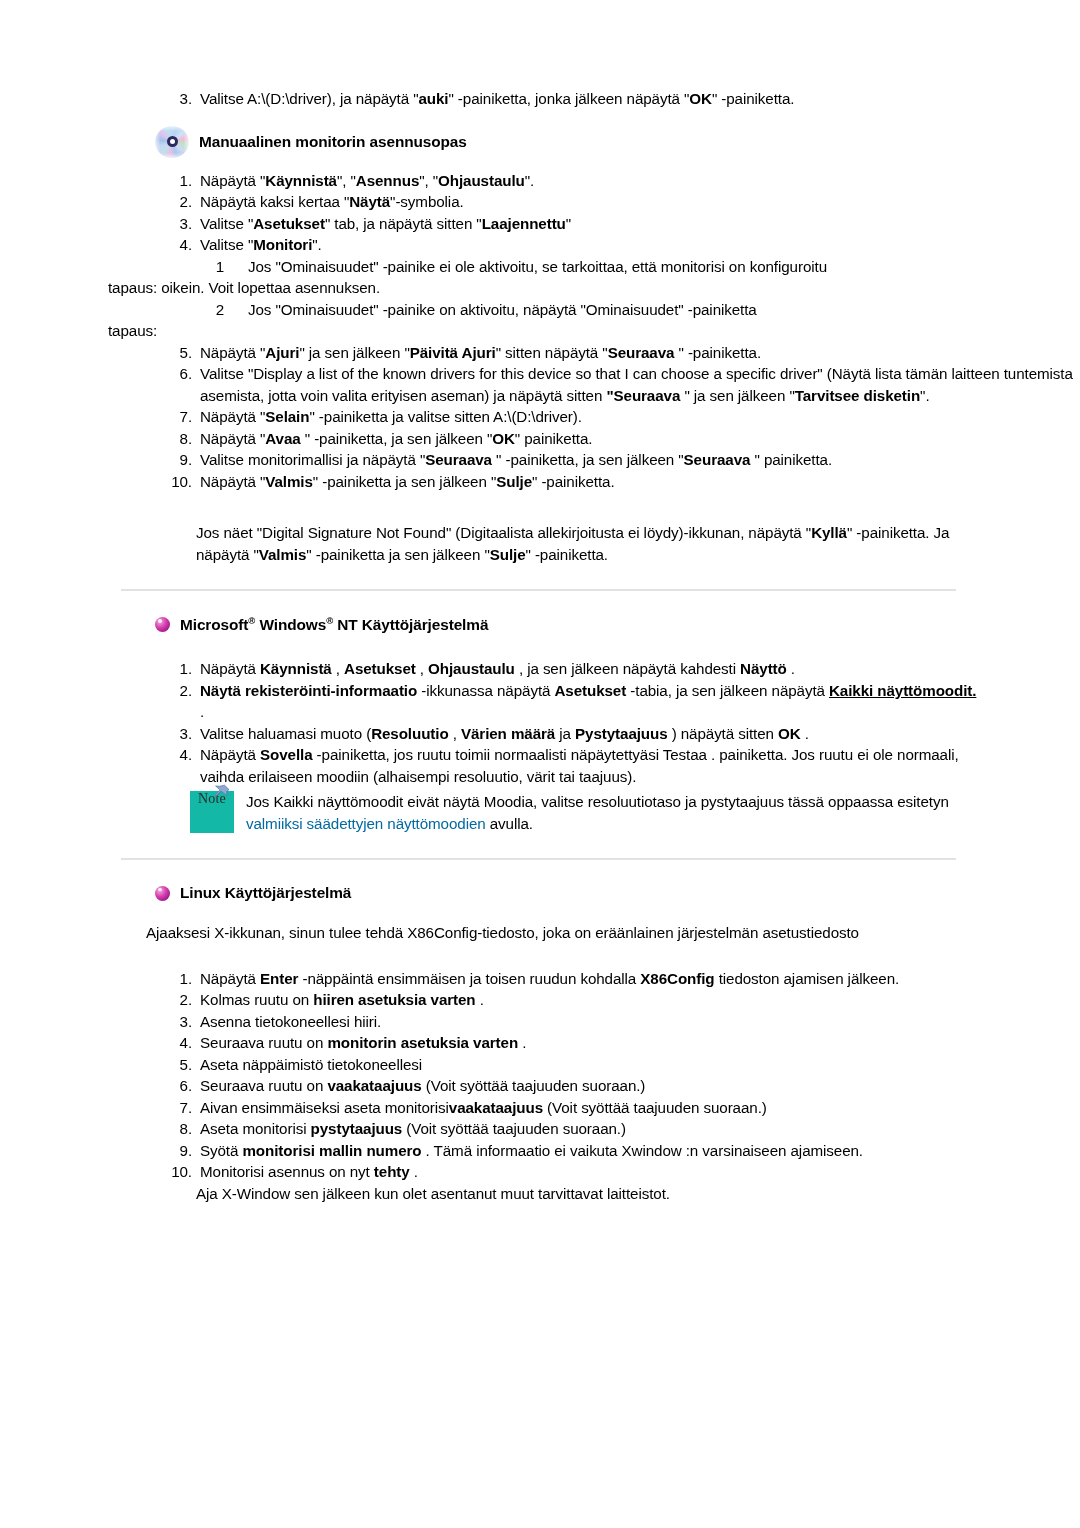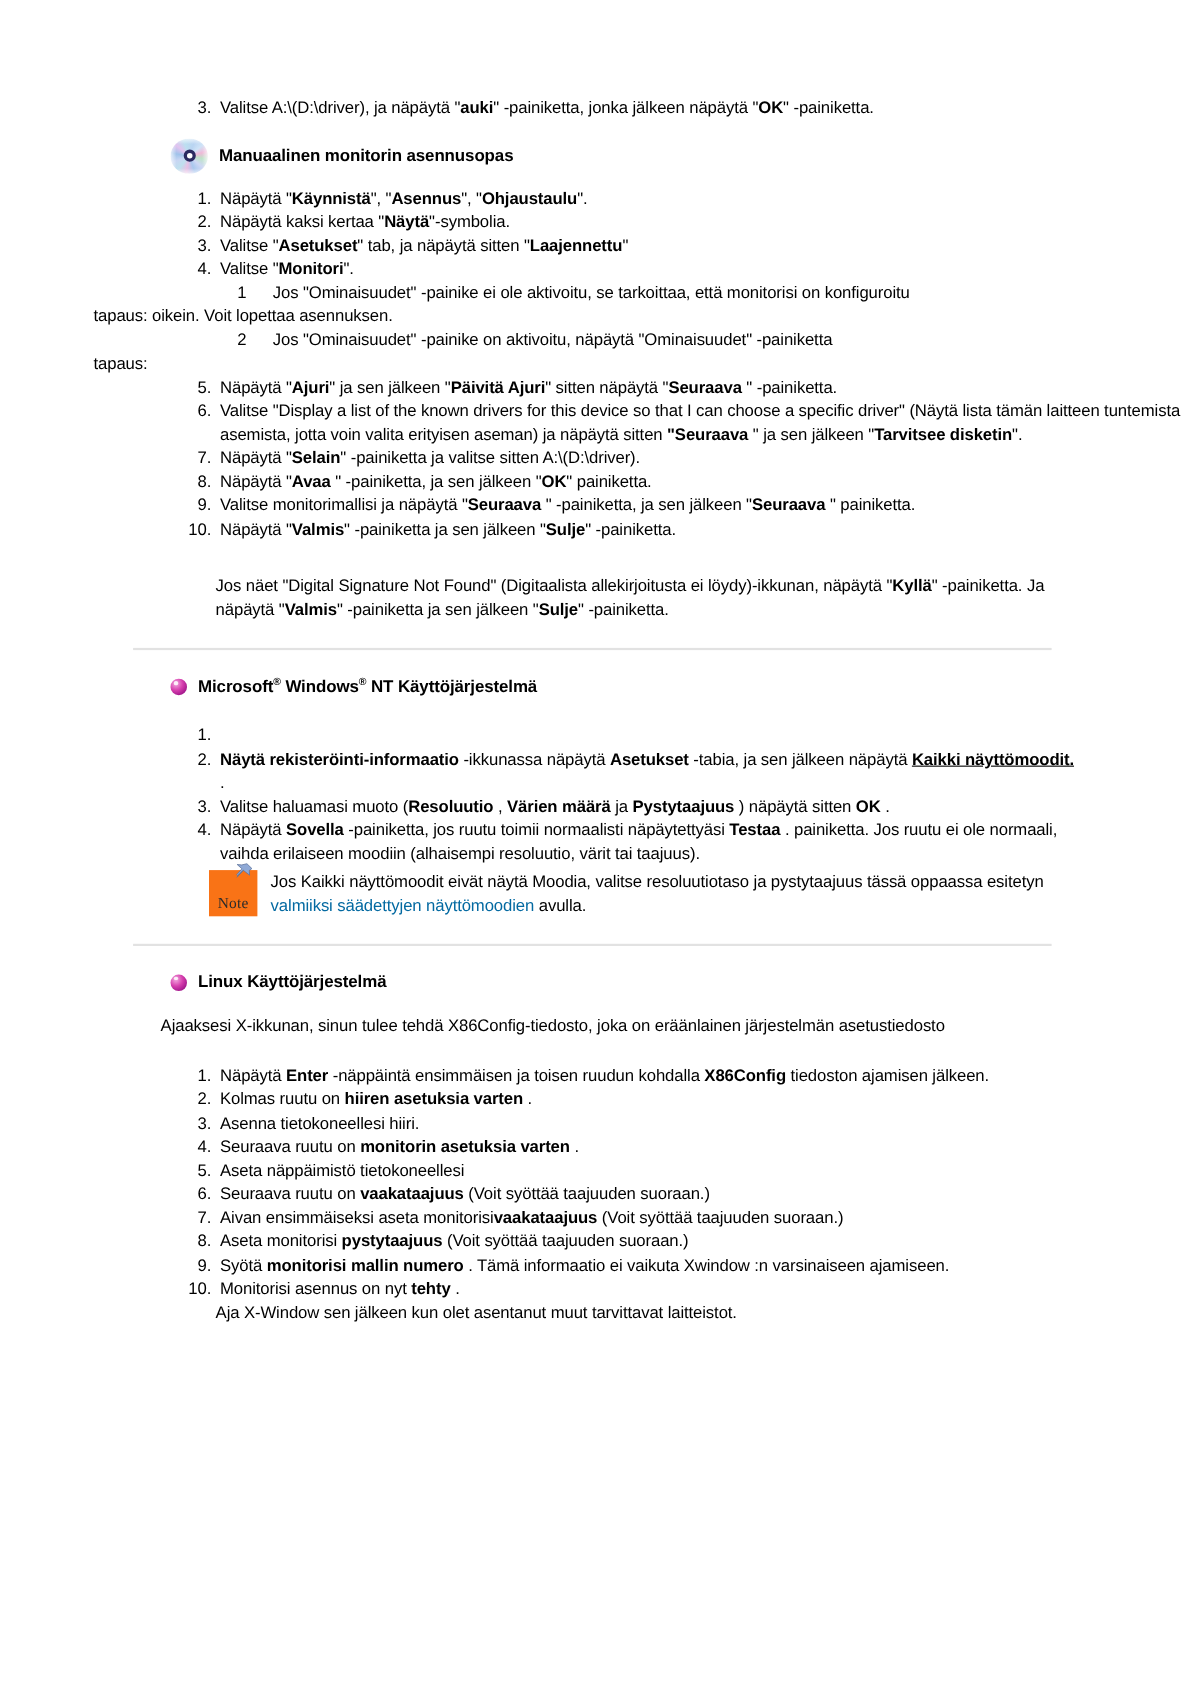--- a/index.html
+++ b/index.html
@@ -42,21 +42,21 @@
     padding-right: 8px;
     white-space: nowrap;
   }
   .body-txt { flex: 1 1 auto; }
 
   
   .ind-a { padding-left: 162px; }     
   .ind-a .num { width: 30px; }
   .ind-sub { padding-left: 196px; }   
   .ind-sub .num { width: 28px; padding-right: 24px; }
-  .ind-tapaus { padding-left: 85px; }
+  .ind-tapaus { padding-left: 108px; }
   .ind-note { padding-left: 190px; }
 
   
   .heading {
     display: flex;
     align-items: center;
     font-size: 15.4px;
     font-weight: bold;
     letter-spacing: -0.1px;
   }
@@ -117,23 +117,23 @@
     width: 4px; height: 3.5px;
     border-radius: 50%;
     background: rgba(255,255,255,0.85);
   }
 
   .note-icon {
     position: relative;
     width: 44px;
     height: 42px;
     flex: 0 0 auto;
-    background: #f97316;
+    background: #14b8a6;
     display: flex;
-    align-items: flex-end;
+    align-items: flex-start;
     justify-content: center;
   }
   .note-icon .note-word {
     font-family: "Liberation Serif", serif;
     font-size: 14px;
     color: #2b2b2b;
     line-height: 15px;
     padding-bottom: 4px;
     letter-spacing: 0.2px;
   }
@@ -252,32 +252,33 @@
     <span class="htext">
       <span>Microsoft</span><sup class="reg">®</sup><span> Windows</span><sup class="reg">®</sup><span> NT Käyttöjärjestelmä</span>
     </span>
   </div>
 
   <div class="spacer-24"></div>
 
   <div class="olist">
     <div class="row txt ind-a" style="padding-right:110px;">
       <span class="num">1.</span>
+      <span class="body-txt"><span>Näpäytä </span><span style="font-weight: bold;">Käynnistä</span><span> , </span><span style="font-weight: bold;">Asetukset</span><span> , </span><span style="font-weight: bold;">Ohjaustaulu</span><span> , ja sen jälkeen näpäytä kahdesti </span><span style="font-weight: bold;">Näyttö</span><span> .</span></span>
     </div>
     <div class="row txt ind-a" style="padding-right:100px;">
       <span class="num">2.</span>
       <span class="body-txt"><span style="font-weight: bold;">Näytä rekisteröinti-informaatio</span><span> -ikkunassa näpäytä </span><span style="font-weight: bold;">Asetukset</span><span> -tabia, ja sen jälkeen näpäytä </span><span style="font-weight: bold; text-decoration: underline;">Kaikki näyttömoodit.</span><span> .</span></span>
     </div>
     <div class="row txt ind-a" style="padding-right:110px;">
       <span class="num">3.</span>
       <span class="body-txt"><span>Valitse haluamasi muoto (</span><span style="font-weight: bold;">Resoluutio</span><span> , </span><span style="font-weight: bold;">Värien määrä</span><span> ja </span><span style="font-weight: bold;">Pystytaajuus</span><span> ) näpäytä sitten </span><span style="font-weight: bold;">OK</span><span> .</span></span>
     </div>
     <div class="row txt ind-a" style="padding-right:96px;">
       <span class="num">4.</span>
-      <span class="body-txt"><span>Näpäytä </span><span style="font-weight: bold;">Sovella</span><span> -painiketta, jos ruutu toimii normaalisti näpäytettyäsi </span><span style="font-weight: bold; margin-top: 40px;">Testaa</span><span> . painiketta. Jos ruutu ei ole normaali, vaihda erilaiseen moodiin (alhaisempi resoluutio, värit tai taajuus).</span></span>
+      <span class="body-txt"><span>Näpäytä </span><span style="font-weight: bold;">Sovella</span><span> -painiketta, jos ruutu toimii normaalisti näpäytettyäsi </span><span style="font-weight: normal; margin-top: 40px;">Testaa</span><span> . painiketta. Jos ruutu ei ole normaali, vaihda erilaiseen moodiin (alhaisempi resoluutio, värit tai taajuus).</span></span>
     </div>
   </div>
 
   <div class="row ind-note" style="padding-top:4px; padding-right:120px;">
     <span class="note-icon">
       <svg class="pin" viewBox="0 0 18 20">
         <path d="M11.5 1.2 L16 5.6 L13.6 7.4 L13.9 11.6 L8.2 7.2 L3.0 12.0 L2.2 11.2 L6.9 5.8 L2.6 1.9 L6.8 2.3 Z" fill="#8fa9d6" stroke="#5d739c" stroke-width="0.7" stroke-linejoin="round"></path>
         <path d="M8.2 7.2 L2.3 13.6" stroke="#5d739c" stroke-width="0.9" fill="none"></path>
       </svg>
       <span class="note-word">Note</span>

